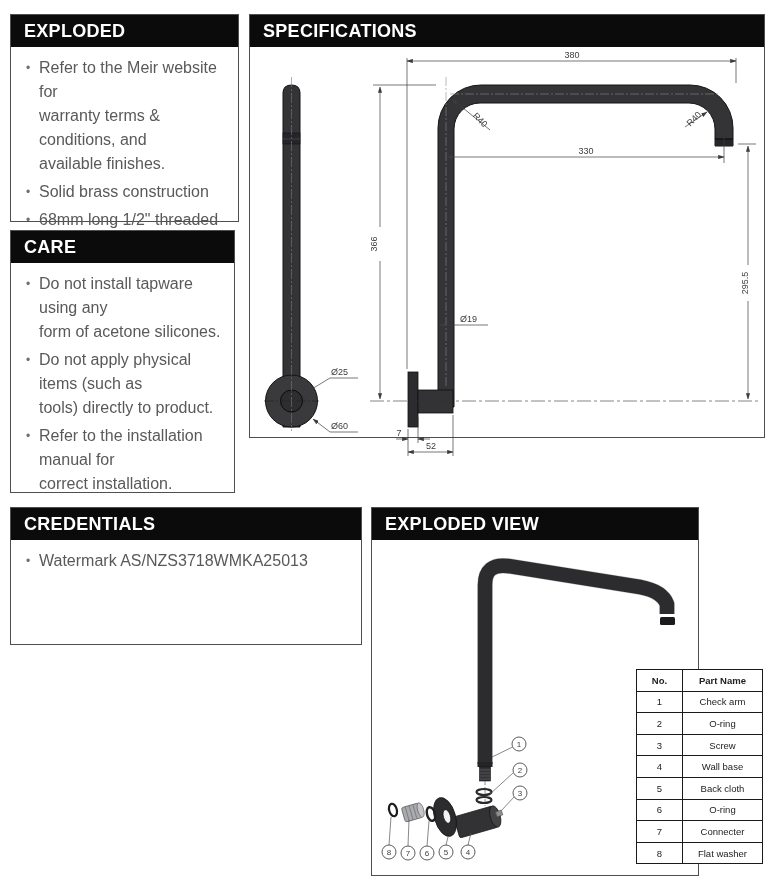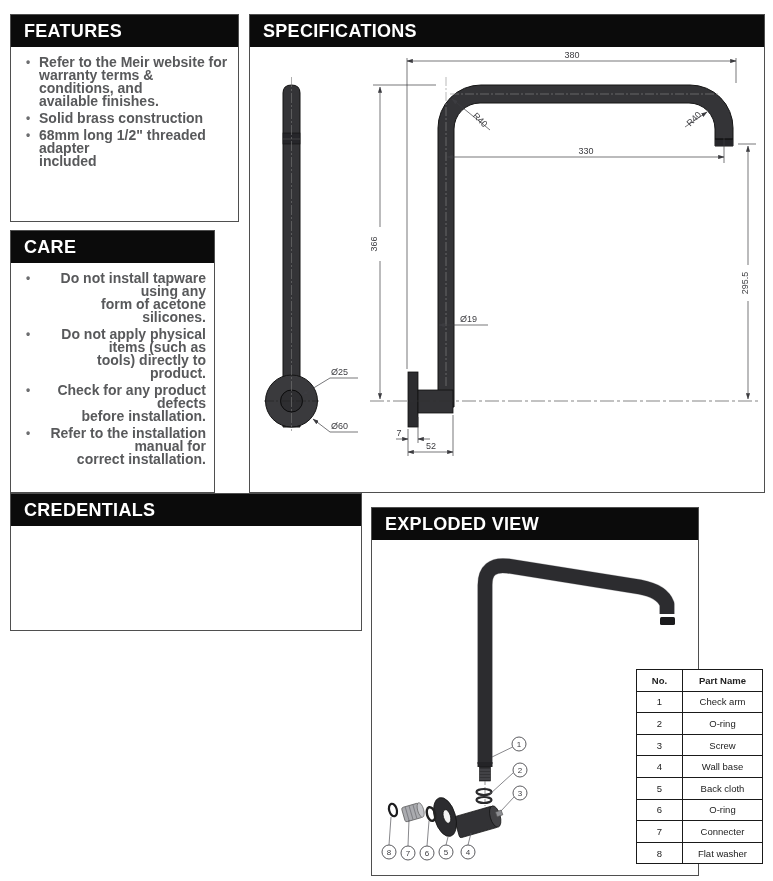--- a/index.html
+++ b/index.html
@@ -12,79 +12,82 @@
   .panel { position:absolute; border:1px solid #4f4f4f; background:#fff; }
   .panel-header {
     background:#0b0b0b; color:#fff; height:32px;
     display:flex; align-items:center; padding-left:13px;
     font-size:18px; font-weight:700; letter-spacing:.3px;
   }
   .panel-body { padding:9px 8px 8px 13px; }
   ul.bullets { list-style:none; }
   ul.bullets li {
     position:relative; padding-left:15px; margin-bottom:4px;
-    font-size:14px; line-height:13px; white-space:pre-line; color:#58595b;font-weight:bold;
+    font-size:16px; line-height:24px; white-space:pre-line; color:#58595b;
   }
   ul.bullets li::before {
     content:"•"; position:absolute; left:2px; top:0; color:#6d6e70; font-size:12px;
   }
   #features { left:10px; top:14px; width:229px; height:208px; }
-  #care { left:10px; top:230px; width:205px; height:263px;text-align:right; }
-  #credentials { left:10px; top:493px; width:352px; height:138px; }
-  #specifications { left:249px; top:14px; width:516px; height:479px; }
+  #care { left:10px; top:230px; width:225px; height:263px; }
+  #credentials { left:10px; top:507px; width:352px; height:138px; }
+  #specifications { left:249px; top:14px; width:516px; height:424px; }
   #exploded { left:371px; top:507px; width:328px; height:369px; }
   svg text { font-family:"Liberation Sans", sans-serif; }
   .dim-text { font-size:9px; fill:#3c3c40; }
   .callout-text { font-size:8px; fill:#3c3c40; }
   table.parts {
     position:absolute; left:264px; top:161px; width:127px;
     border-collapse:collapse; background:#fff;
   }
   table.parts th, table.parts td {
     border:1px solid #1a1a1a; height:21.6px; text-align:center;
     font-size:9.5px; color:#222; padding:0 2px;
   }
   table.parts th { font-weight:700; }
   table.parts td.num { width:46px; }
 </style>
 </head>
 <body>
 
 <section class="panel" id="features">
-  <div class="panel-header">FEATURES</div>
+  <div class="panel-header">EXPLODED</div>
   <div class="panel-body">
     <ul class="bullets">
       <li>Refer to the Meir website for
 warranty terms &amp; conditions, and
 available finishes.</li>
       <li>Solid brass construction</li>
       <li>68mm long 1/2" threaded adapter
 included</li>
     </ul>
   </div>
 </section>
 
 <section class="panel" id="care">
   <div class="panel-header">CARE</div>
   <div class="panel-body">
     <ul class="bullets">
       <li>Do not install tapware using any
 form of acetone silicones.</li>
       <li>Do not apply physical items (such as
 tools) directly to product.</li>
-      <li>Check for any product defects
-before installation.</li>
       <li>Refer to the installation manual for
 correct installation.</li>
     </ul>
   </div>
 </section>
 
 <section class="panel" id="credentials">
   <div class="panel-header">CREDENTIALS</div>
+  <div class="panel-body">
+    <ul class="bullets">
+      <li>Watermark AS/NZS3718WMKA25013</li>
+    </ul>
+  </div>
 </section>
 
 <section class="panel" id="specifications">
   <div class="panel-header">SPECIFICATIONS</div>
   <svg width="514" height="445" viewBox="0 0 514 445">
     <defs>
       <marker id="ah" orient="auto" markerWidth="9" markerHeight="6" refX="8.3" refY="3">
         <path d="M0,0 L9,3 L0,6 z" fill="#3c3c40"></path>
       </marker>
       <marker id="ahs" orient="auto" markerWidth="9" markerHeight="6" refX="0.7" refY="3">

